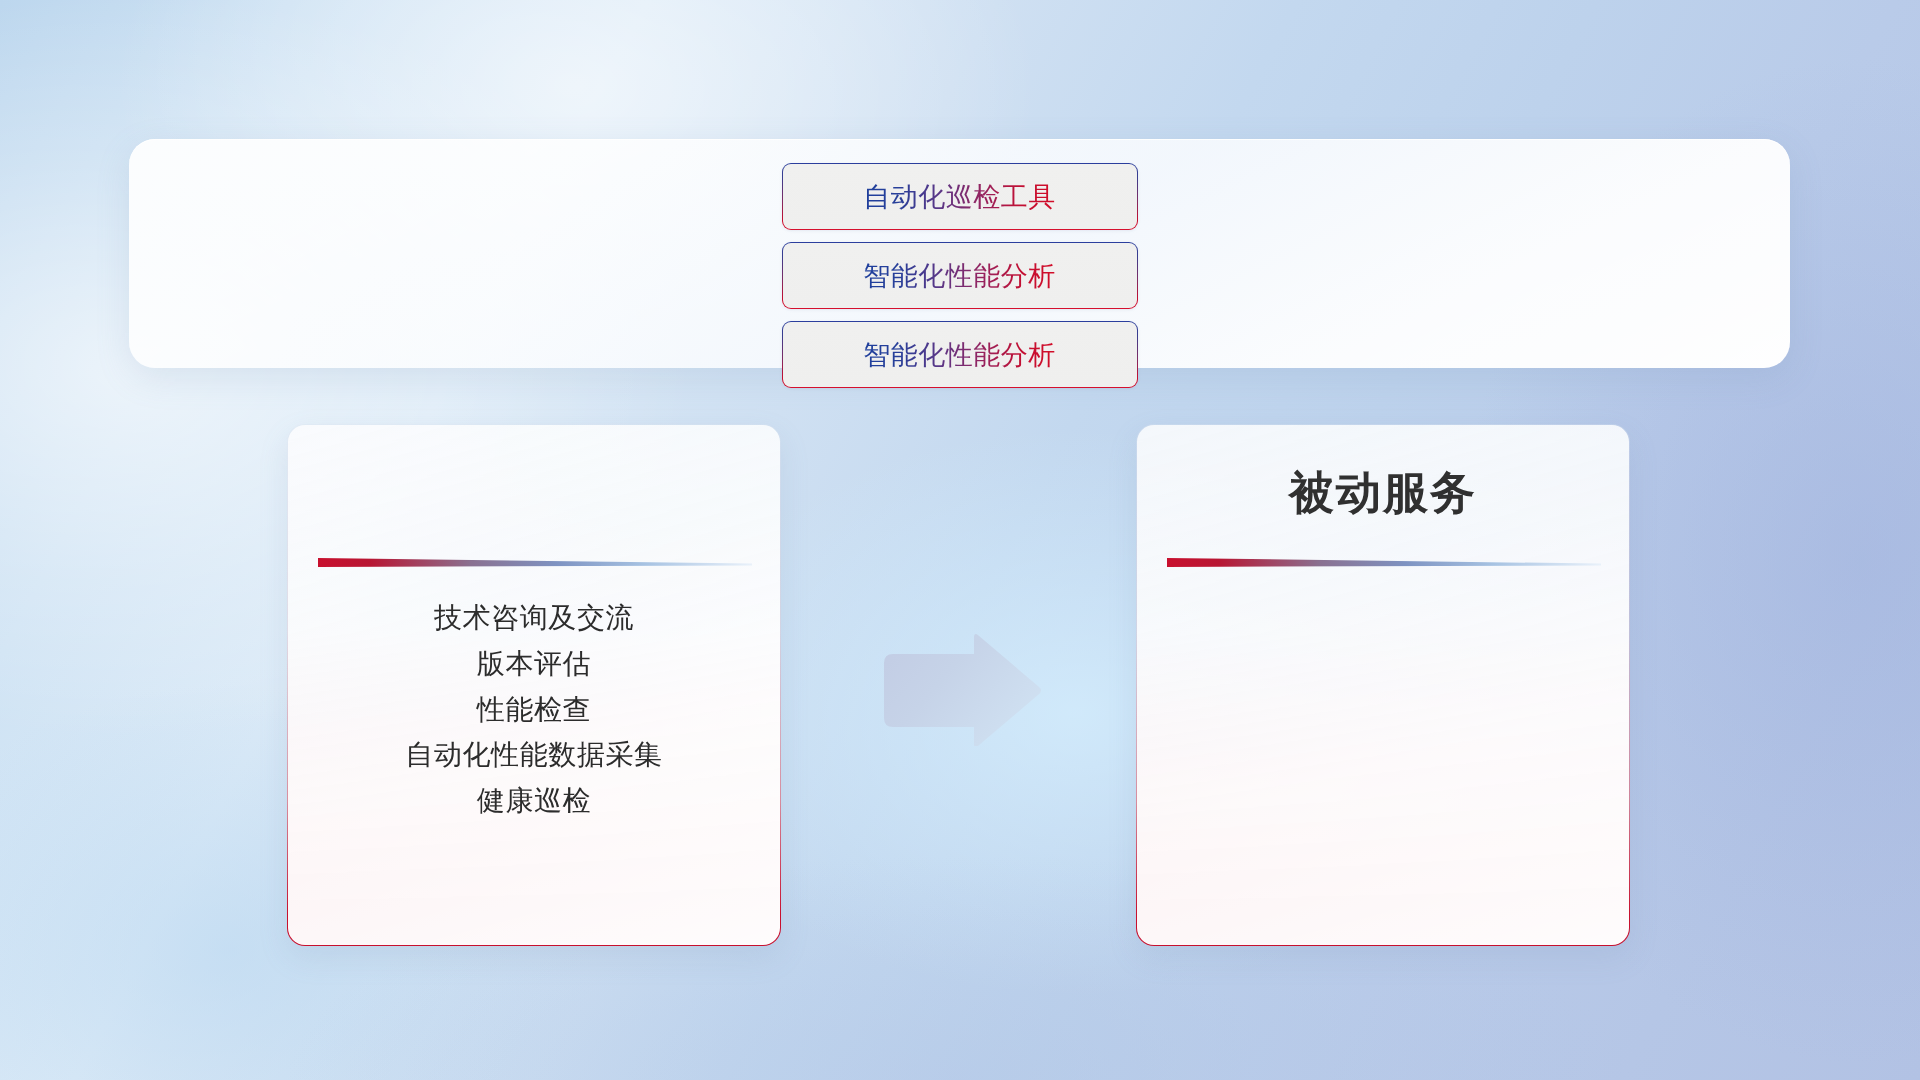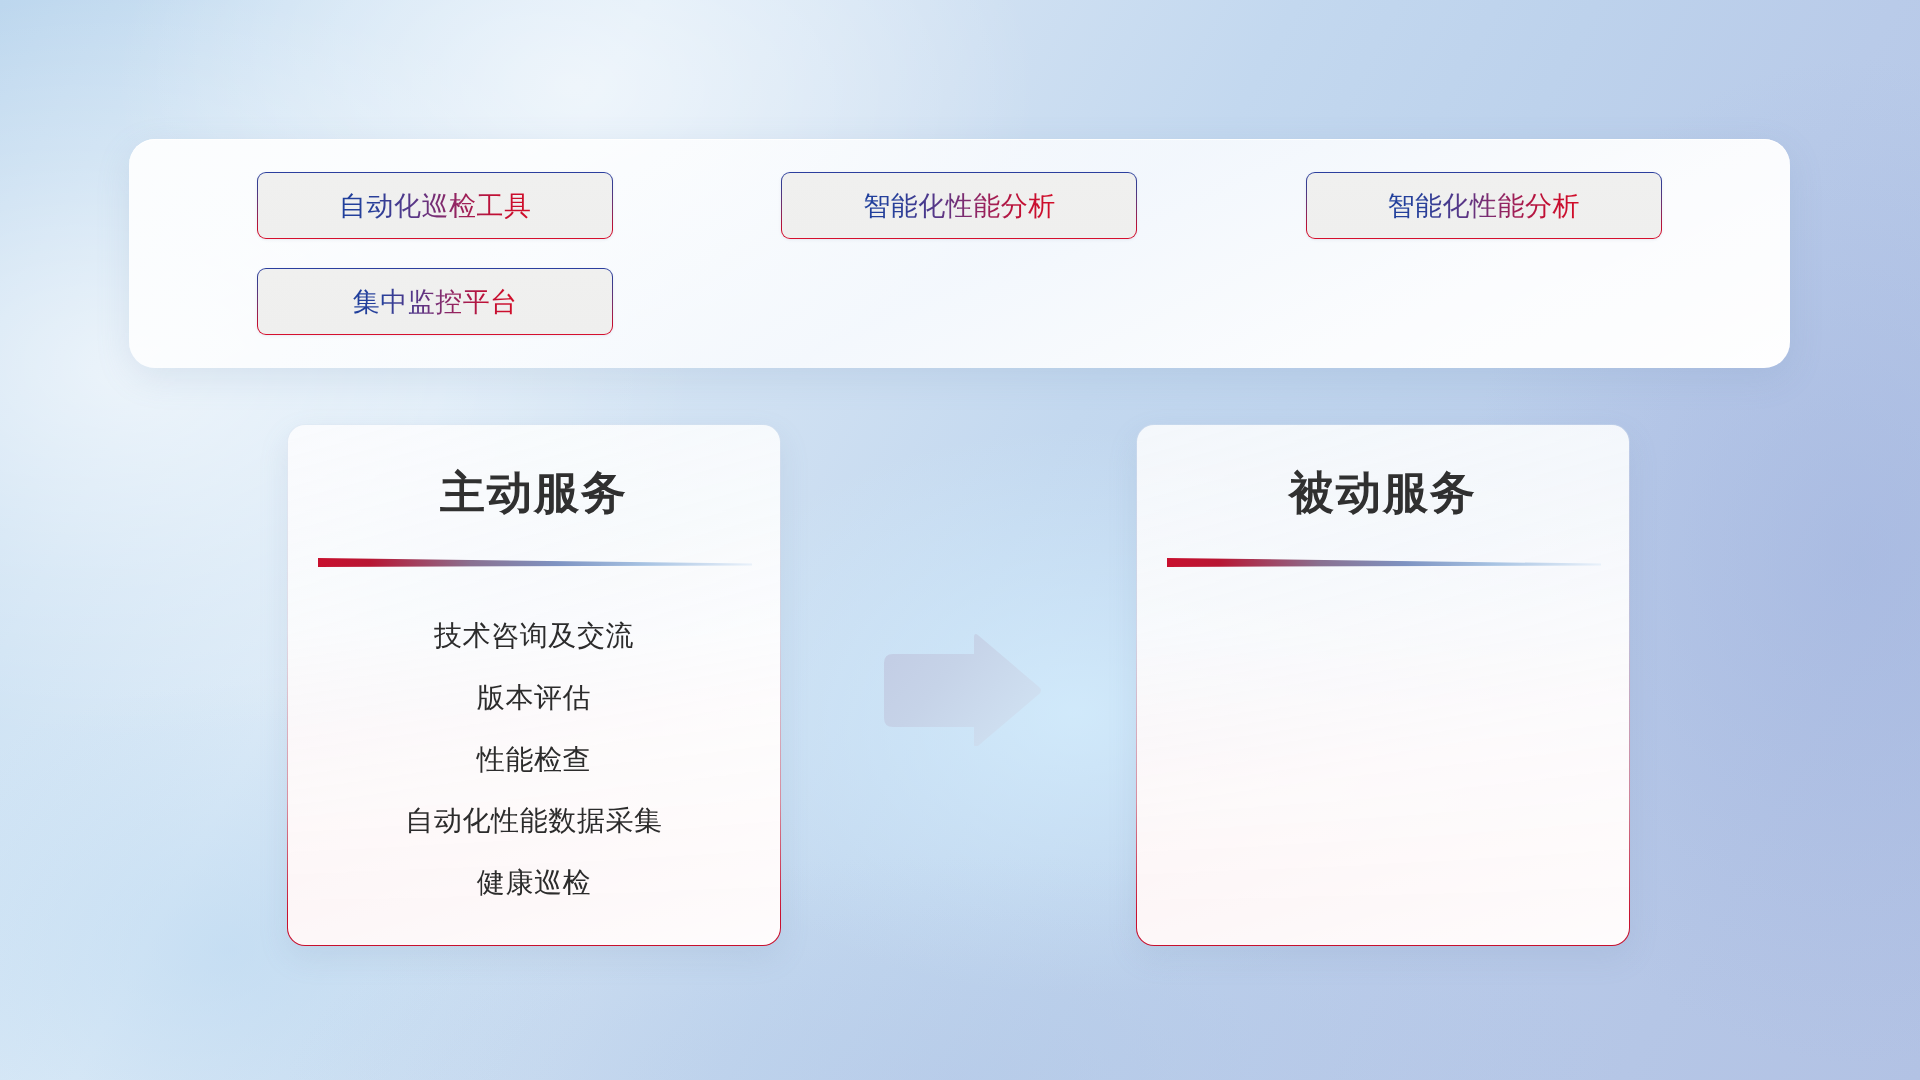--- a/index.html
+++ b/index.html
@@ -52,21 +52,21 @@
       rgba(255,255,255,.80) 26%,
       rgba(250,252,255,.86) 52%,
       rgba(255,255,255,.94) 78%,
       rgba(255,255,255,.99) 100%);
     box-shadow:0 10px 34px rgba(110,140,180,.16),
                inset 0 1px 0 rgba(255,255,255,.9);
   }
   .cap-grid{
     position:absolute; inset:0;
     display:grid;
-    grid-template-columns:repeat(3,1fr);
+    grid-template-columns:repeat(1,1fr);
     grid-template-rows:repeat(2,1fr);
     align-items:center; justify-items:center;
     padding:24px 44px;
     row-gap:12px;
   }
 
   
   .pill{
     position:relative;
     width:356px; height:67px;
@@ -125,24 +125,24 @@
     text-align:center;
     font-size:45px; font-weight:700; letter-spacing:2px;
     color:#303030;
   }
   .svc-divider{
     position:absolute; left:30px; top:130px; width:434px; height:13px;
   }
   .svc-divider svg{ display:block; width:100%; height:100%; }
 
   .svc-list{
-    position:absolute; left:0; right:0; top:196px;
+    position:absolute; left:0; right:0; top:178px;
     display:flex; flex-direction:column;
     align-items:center;
-    gap:31px;
+    gap:15px;
   }
   .svc-item{
     font-size:28px; color:#2c2c2c; letter-spacing:.6px; line-height:1.1;
     white-space:nowrap;
   }
 </style>
 </head>
 <body>
 
 <div class="bg bg-base"></div>
@@ -163,29 +163,25 @@
 
     <div class="pill">
       <span class="pill-text">智能化性能分析</span>
     </div>
 
     <div class="pill">
       <span class="pill-text">智能化性能分析</span>
     </div>
 
 
-    <div class="pill">
-      <span class="pill-text">集中监控平台</span>
-    </div>
 
   </div>
 </div>
 
 <div class="svc-card left">
-  <div class="svc-title">主动服务</div>
 
   <div class="svc-divider">
     <svg viewBox="0 0 434 13" preserveAspectRatio="none" aria-hidden="true">
       <defs>
         <linearGradient id="divL" x1="0" y1="0" x2="1" y2="0">
           <stop offset="0" stop-color="#c8102e"></stop>
           <stop offset="0.12" stop-color="#b81633"></stop>
           <stop offset="0.35" stop-color="#8a7090"></stop>
           <stop offset="0.55" stop-color="#7e93c2"></stop>
           <stop offset="0.75" stop-color="#a6c2e2"></stop>

